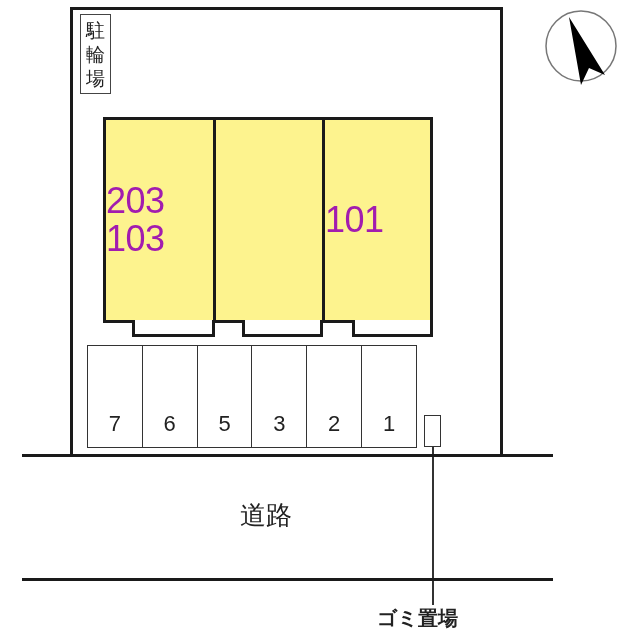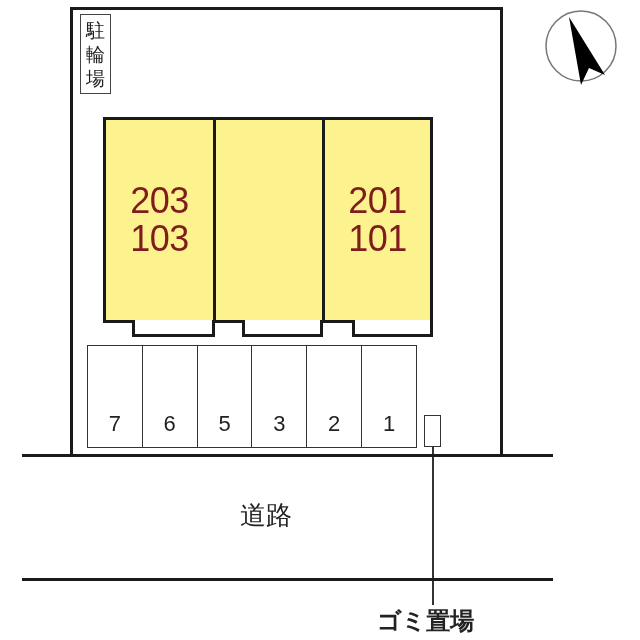--- a/index.html
+++ b/index.html
@@ -5,54 +5,53 @@
     html, body { margin: 0; padding: 0; background: #ffffff; }
     body { width: 640px; height: 640px; position: relative; overflow: hidden;
            font-family: "Liberation Sans", "DejaVu Sans", sans-serif; color: #1a1a1a; }
     .abs { position: absolute; box-sizing: border-box; }
     .lot { left: 70px; top: 7px; width: 433px; height: 450px;
            border-left: 3px solid #1a1a1a; border-top: 3px solid #1a1a1a; border-right: 3px solid #1a1a1a; }
     .bike { left: 80px; top: 14px; width: 31px; height: 80px; border: 1.5px solid #444;
             display: flex; flex-direction: column; align-items: center; justify-content: center;
             font-size: 19px; line-height: 24px; font-family: "DejaVu Sans", sans-serif; color: #222; }
     .unit { top: 117px; height: 206px; background: #fdf38e; border: 3px solid #1a1a1a;
-            display: flex; flex-direction: column; align-items: center; justify-content: center;
-            font-size: 36px; line-height: 38px; color: #7f1d1d; letter-spacing: -0.5px; }
+            display: flex; flex-direction: column; justify-content: center;
+            font-size: 36px; line-height: 38px; color: #a21caf; letter-spacing: -0.5px; }
     .unit span { display: block; }
     .balcony { top: 320px; height: 17px; border: 3px solid #1a1a1a; border-top: none; background: #fff; }
     .parking { left: 87px; top: 345px; width: 330px; height: 103px; border: 1.5px solid #333; display: flex; }
     .slot { flex: 1; border-right: 1.5px solid #333; position: relative; cursor: pointer; }
     .slot:last-child { border-right: none; }
     .slot span { position: absolute; bottom: 10px; left: 0; right: 0; text-align: center; font-size: 22px; color: #222; }
     .trash { left: 424px; top: 415px; width: 17px; height: 32px; border: 1.5px solid #333; background: #fff; }
     .trash-line { left: 432px; top: 447px; width: 1.5px; height: 158px; background: #333; }
     .road-line { left: 22px; width: 531px; height: 3px; background: #1a1a1a; }
     .road-label { left: 240px; top: 498px; font-size: 26px; font-family: Liberation Mono, monospace; color: #222; }
-    .trash-label { left: 377px; top: 605px; font-size: 24px; font-family: Liberation Mono, monospace; font-weight: bold; color: #222; }
+    .trash-label { left: 377px; top: 605px; font-size: 20px; font-family: Liberation Mono, monospace; font-weight: bold; color: #222; }
     .compass { left: 542px; top: 7px; width: 78px; height: 78px; }
   </style>
 </head>
 <body>
 
 <div class="abs lot"></div>
 
 <div class="abs bike">
   <span>駐</span>
   <span>輪</span>
   <span>場</span>
 </div>
 
 <div class="abs unit" style="left:103px; width:113px;">
   <span>203</span>
   <span>103</span>
 </div>
 <div class="abs unit" style="left:213px; width:112px;">
 </div>
 <div class="abs unit" style="left:322px; width:111px;">
-  <span>201</span>
   <span>101</span>
 </div>
 
 <div class="abs balcony" style="left:132px; width:83px;"></div>
 <div class="abs balcony" style="left:242px; width:81px;"></div>
 <div class="abs balcony" style="left:352px; width:81px;"></div>
 
 <div class="abs parking">
   <div class="slot">
       <span>7</span>

